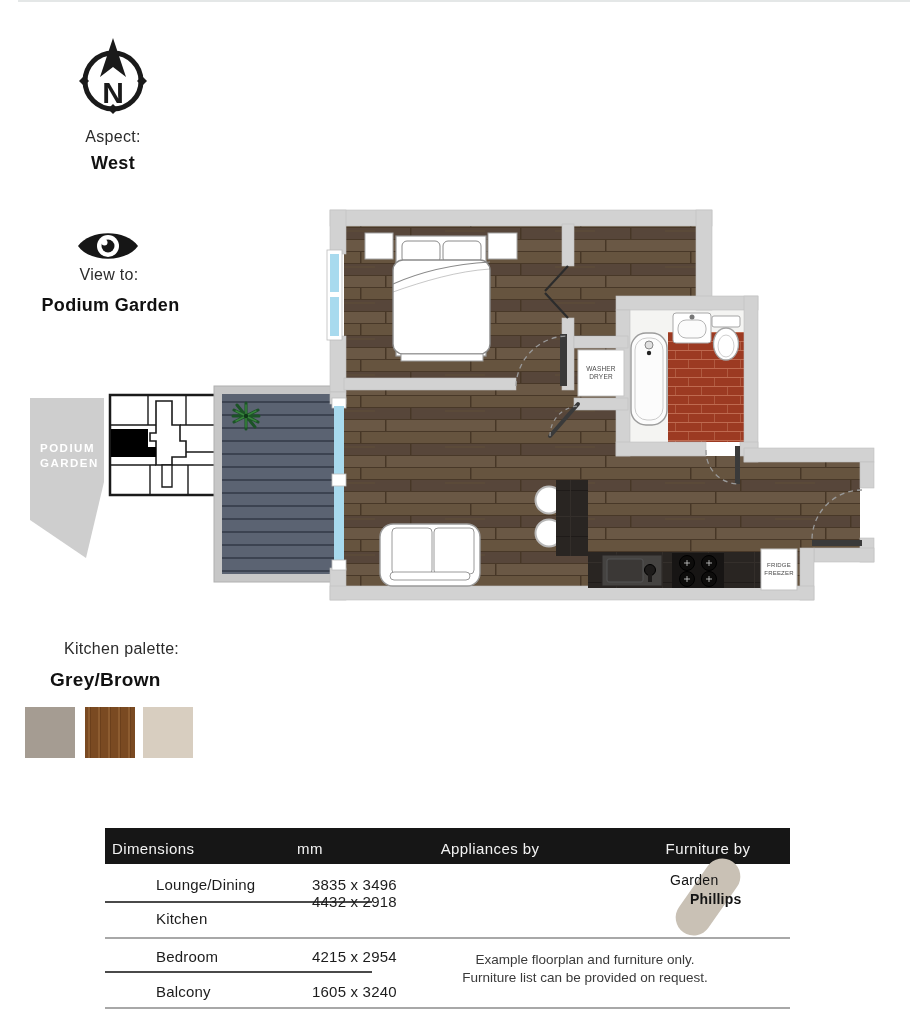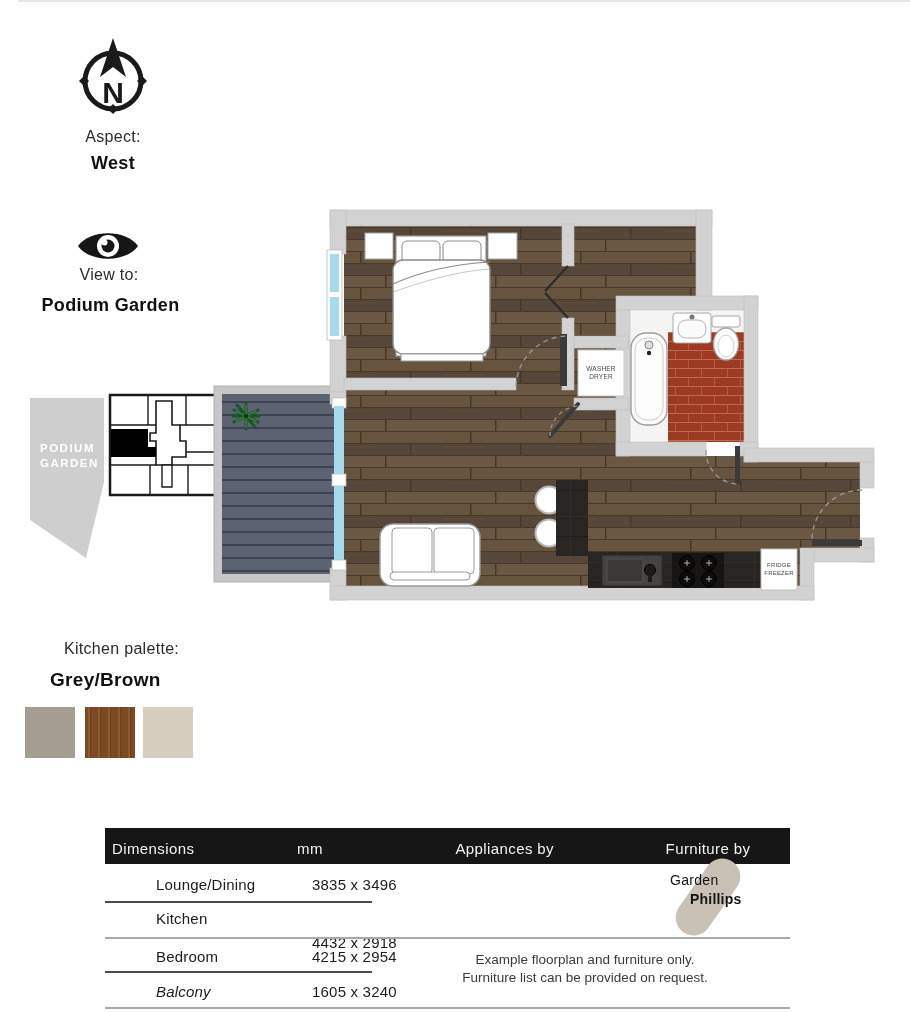--- a/index.html
+++ b/index.html
@@ -255,33 +255,33 @@
       <path d="M578,404 L550,436" stroke="#3a3a3a" stroke-width="4" stroke-linecap="round"></path>
       <path d="M550,436 A30,30 0 0 1 578,406" fill="none" stroke="#999" stroke-width="1.2" stroke-dasharray="4,4"></path>
       <rect x="812" y="540" width="50" height="6" fill="#3a3a3a"></rect>
       <path d="M862,490 A50,50 0 0 0 812,540" fill="none" stroke="#999" stroke-width="1.3" stroke-dasharray="5,4"></path>
     </g>
   </svg>
 
   <div class="thead"></div>
   <div class="th" style="left:112px;">Dimensions</div>
   <div class="th ctr" style="left:270px;width:80px;">mm</div>
-  <div class="th ctr" style="left:394px;width:160px;text-align:right;">Appliances by</div>
+  <div class="th ctr" style="left:410px;width:160px;">Appliances by</div>
   <div class="th ctr" style="left:628px;width:160px;">Furniture by</div>
 
   <div class="cell" style="left:112px;top:876px;">Lounge/Dining</div>
   <div class="cell" style="left:268px;top:876px;">3835 x 3496</div>
   <div class="div-short" style="top:901px;"></div>
   <div class="cell" style="left:112px;top:910px;">Kitchen</div>
-  <div class="cell" style="left:268px;top:934px;">4432 x 2918</div>
+  <div class="cell" style="left:268px;top:893px;">4432 x 2918</div>
   <div class="div-long" style="top:937px;"></div>
   <div class="cell" style="left:112px;top:948px;">Bedroom</div>
   <div class="cell" style="left:268px;top:948px;">4215 x 2954</div>
   <div class="div-short" style="top:971px;"></div>
-  <div class="cell" style="left:112px;top:983px;font-style:italic;">Balcony</div>
+  <div class="cell" style="left:112px;top:983px;">Balcony</div>
   <div class="cell" style="left:268px;top:983px;">1605 x 3240</div>
   <div class="div-long" style="top:1007px;"></div>
 
 
   <div class="dp-box">
     <div class="dp-pill"></div>
     <div class="dp-david">Garden</div>
     <div class="dp-phillips">Phillips</div>
   </div>
 

